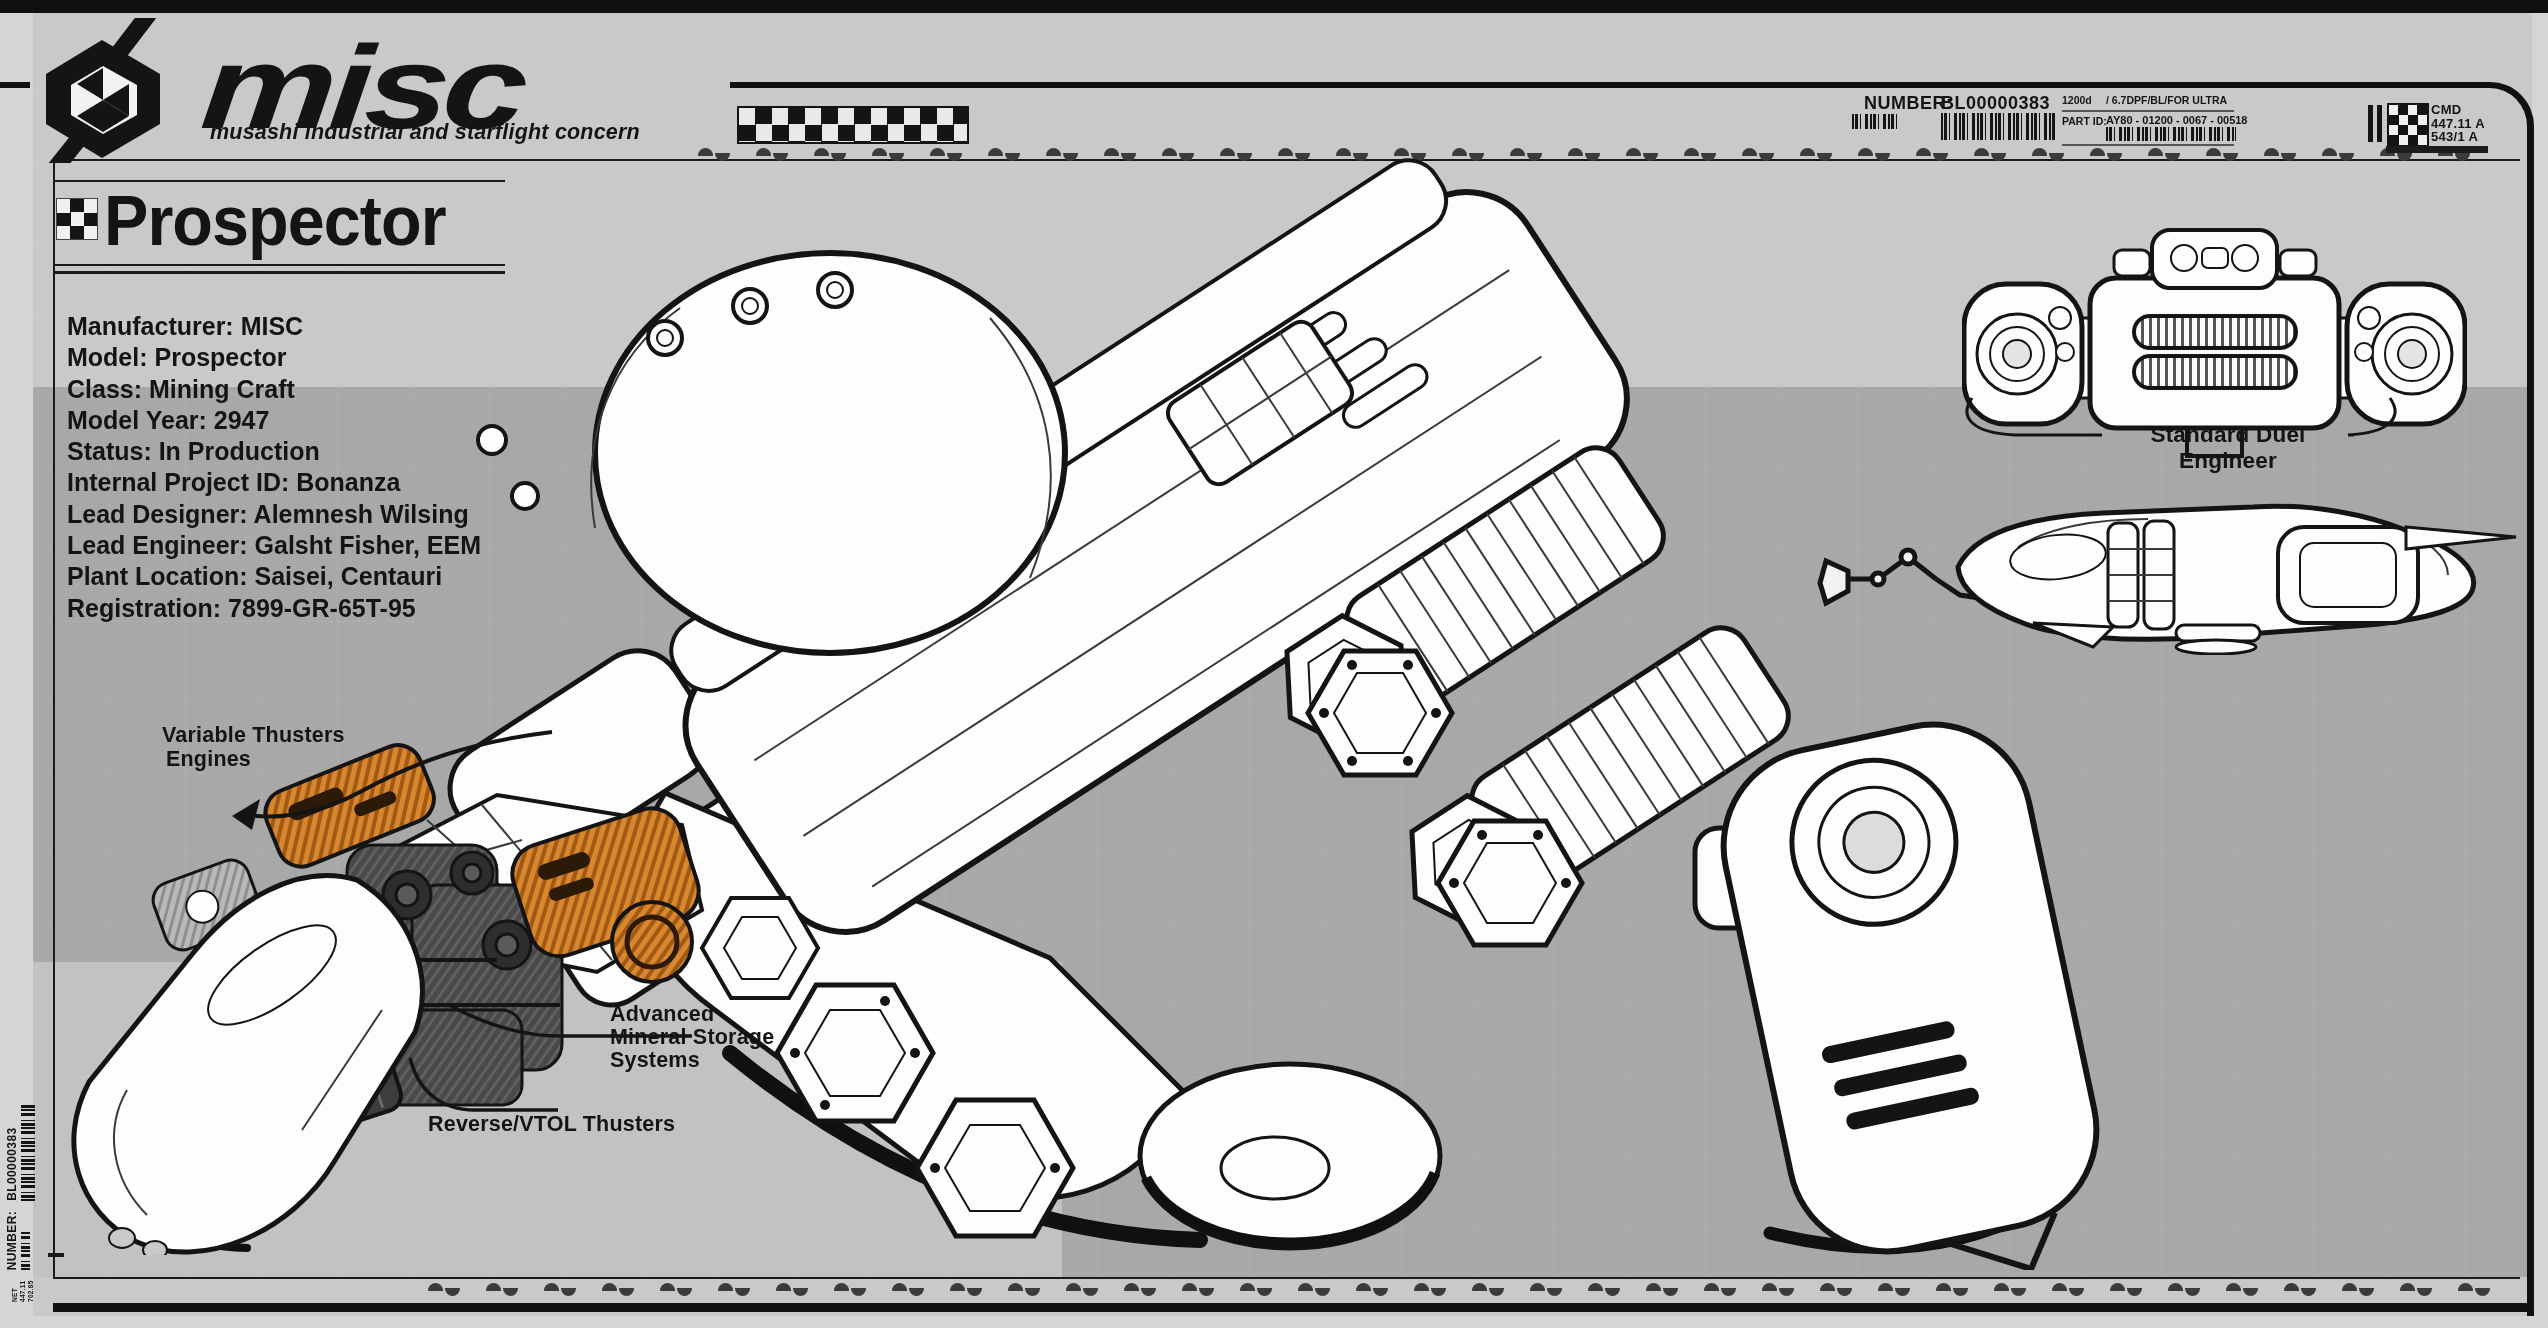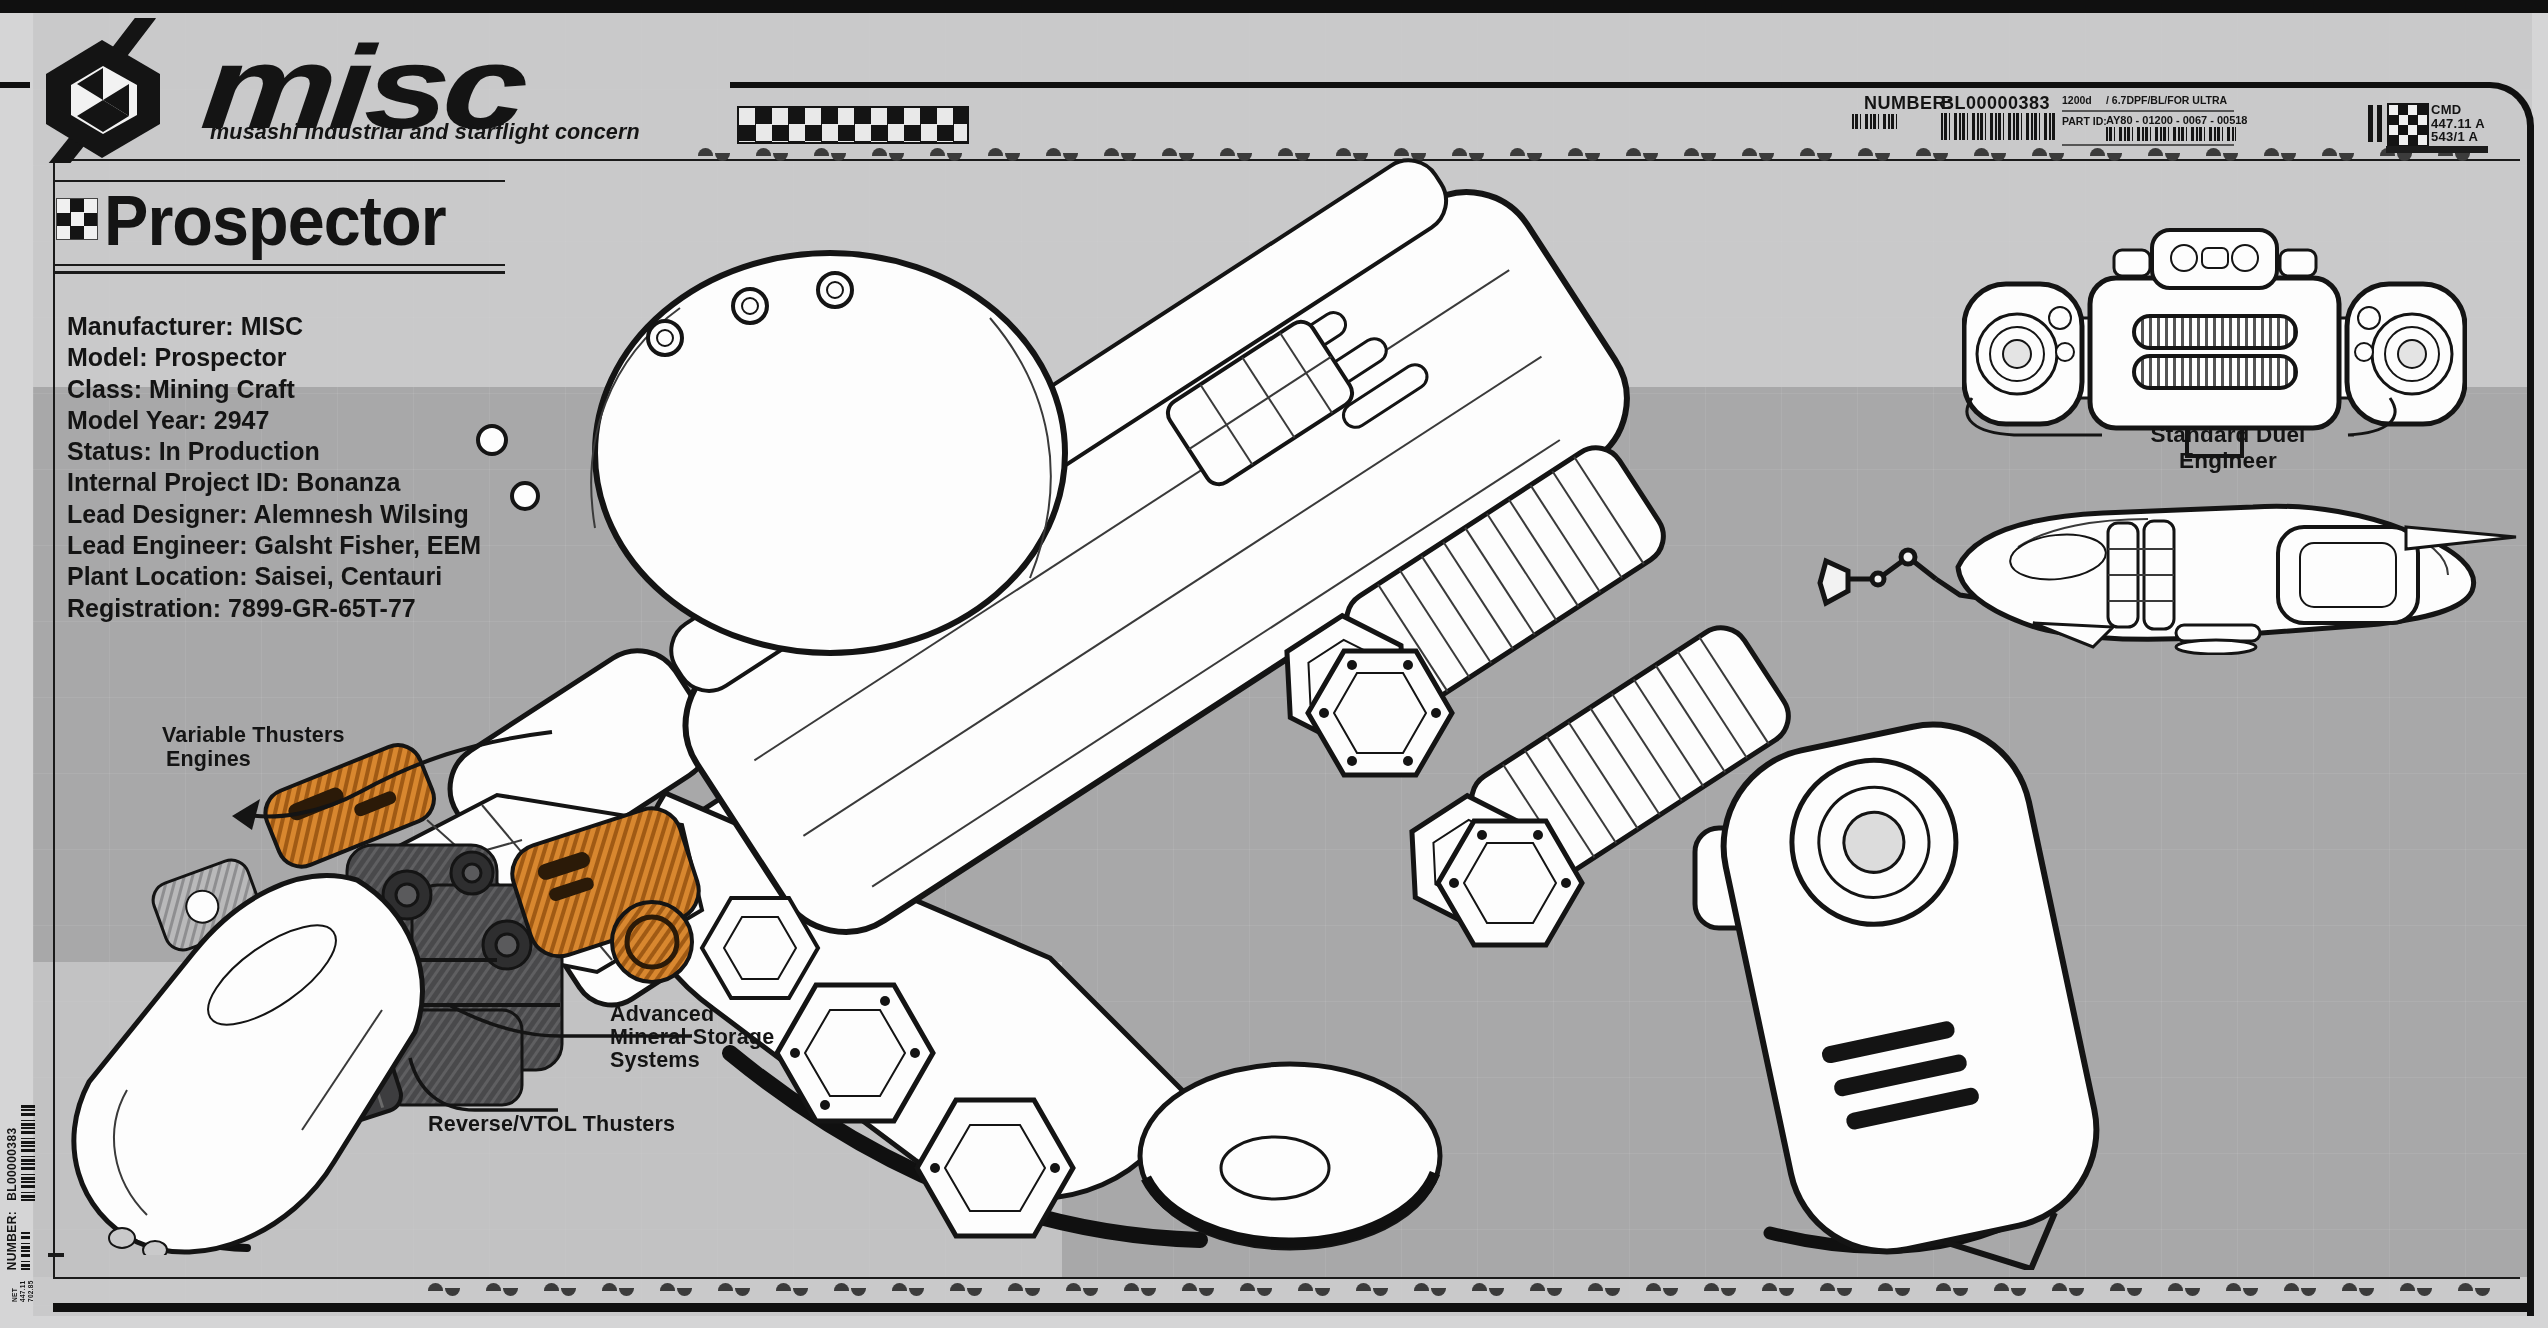--- a/index.html
+++ b/index.html
@@ -299,21 +299,21 @@
   <div class="abs specs">
     <div>Manufacturer: MISC</div>
     <div>Model: Prospector</div>
     <div>Class: Mining Craft</div>
     <div>Model Year: 2947</div>
     <div>Status: In Production</div>
     <div>Internal Project ID: Bonanza</div>
     <div>Lead Designer: Alemnesh Wilsing</div>
     <div>Lead Engineer: Galsht Fisher, EEM</div>
     <div>Plant Location: Saisei, Centauri</div>
-    <div>Registration: 7899-GR-65T-77</div>
+    <div>Registration: 7899-GR-65T-95</div>
   </div>
 
   <svg class="abs" style="left:430px;top:148px;" width="1670" height="1122" viewBox="0 0 1670 1122">
     <path d="M300 905 Q520 1085 770 1092" stroke="#101010" stroke-width="16" fill="none" stroke-linecap="round"></path>
     <path d="M1340 1085 Q1500 1125 1615 1055" stroke="#101010" stroke-width="13" fill="none" stroke-linecap="round"></path>
     <g transform="rotate(-33 150 615)">
         <rect x="20" y="545" width="260" height="140" rx="45" class="w5"></rect>
       </g>
     <g transform="rotate(-33 255 745)">
         <rect x="115" y="685" width="280" height="120" rx="38" class="w5"></rect>

